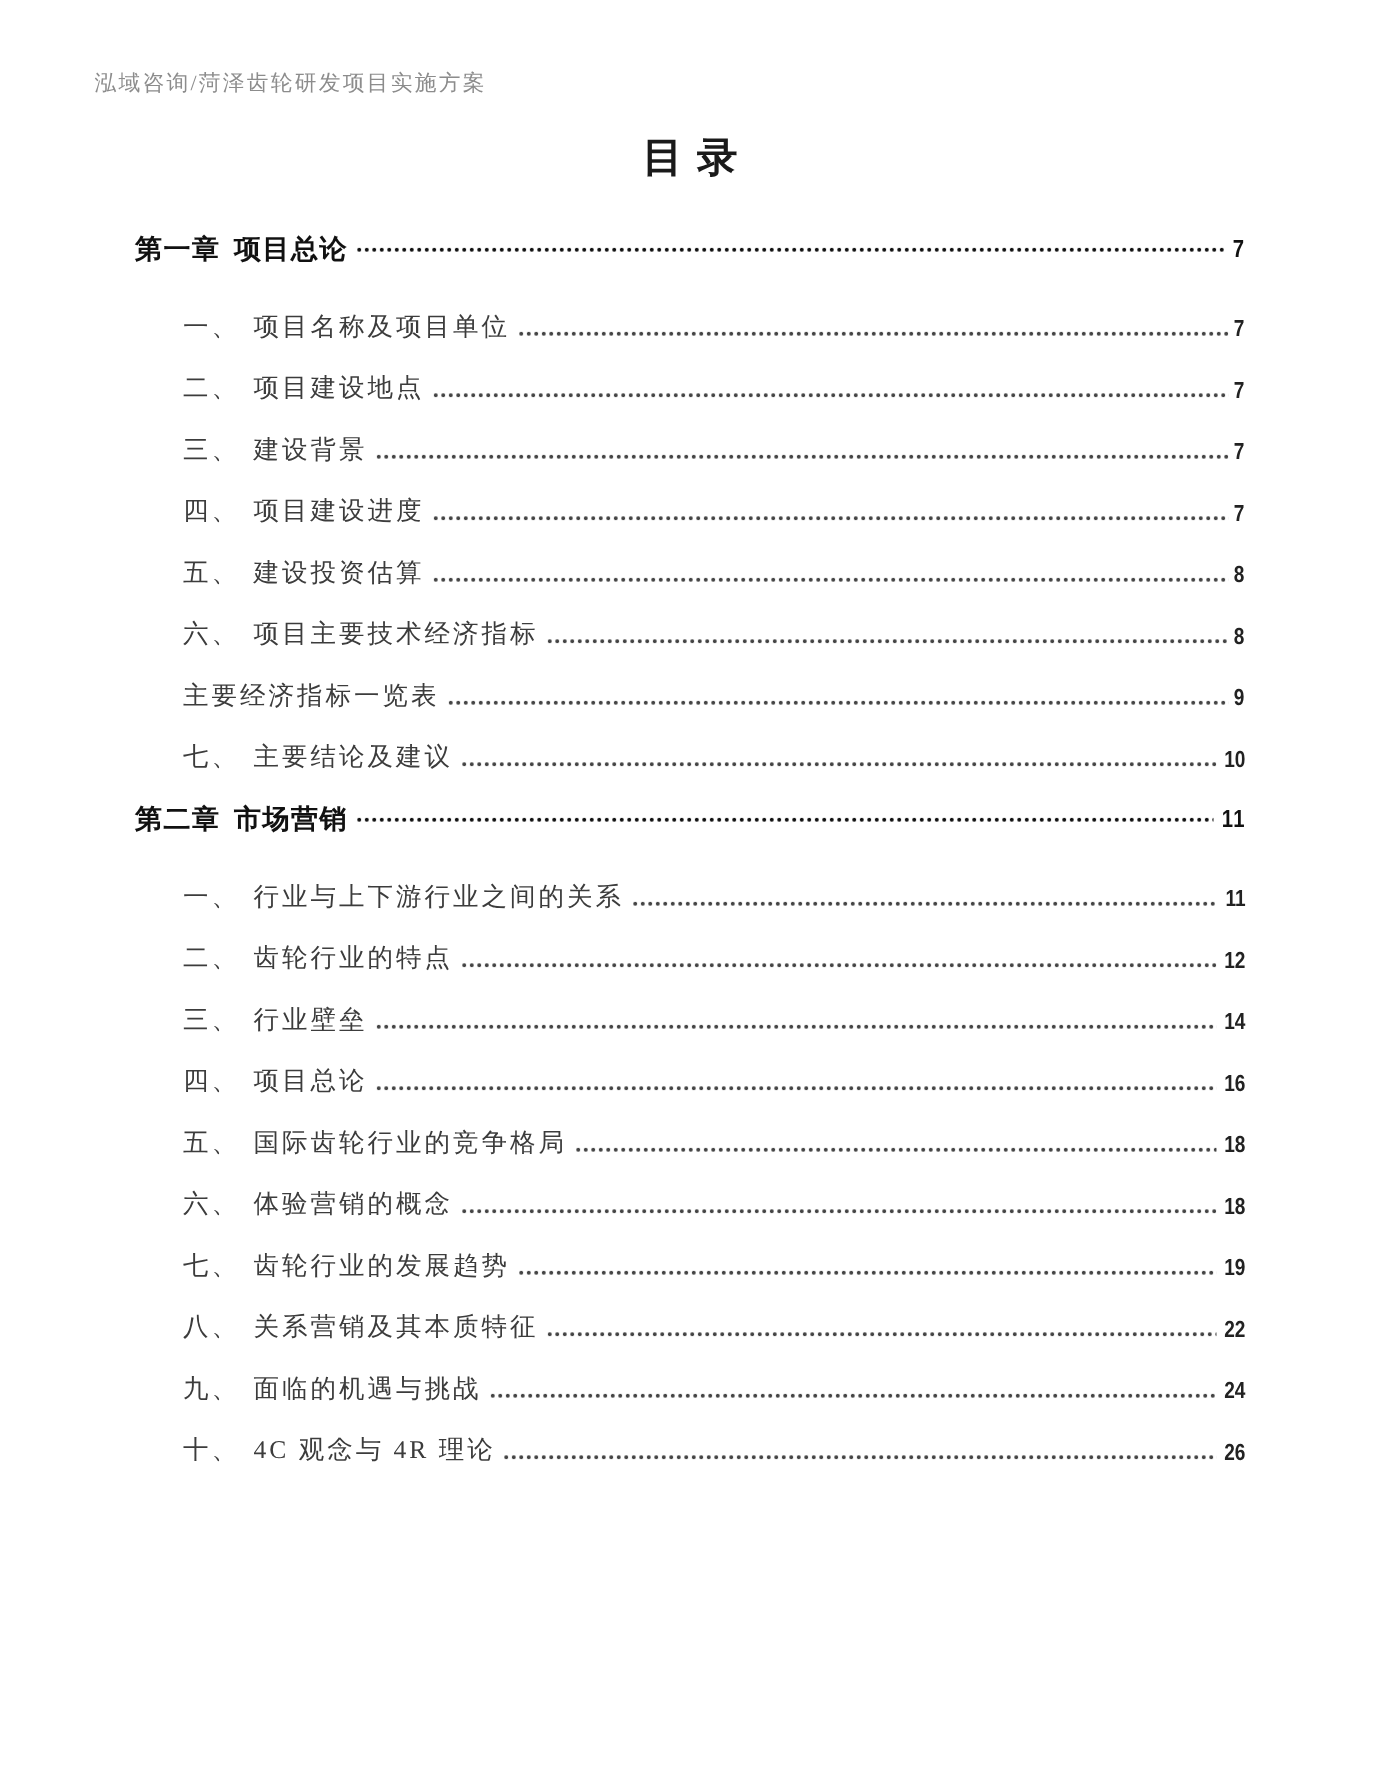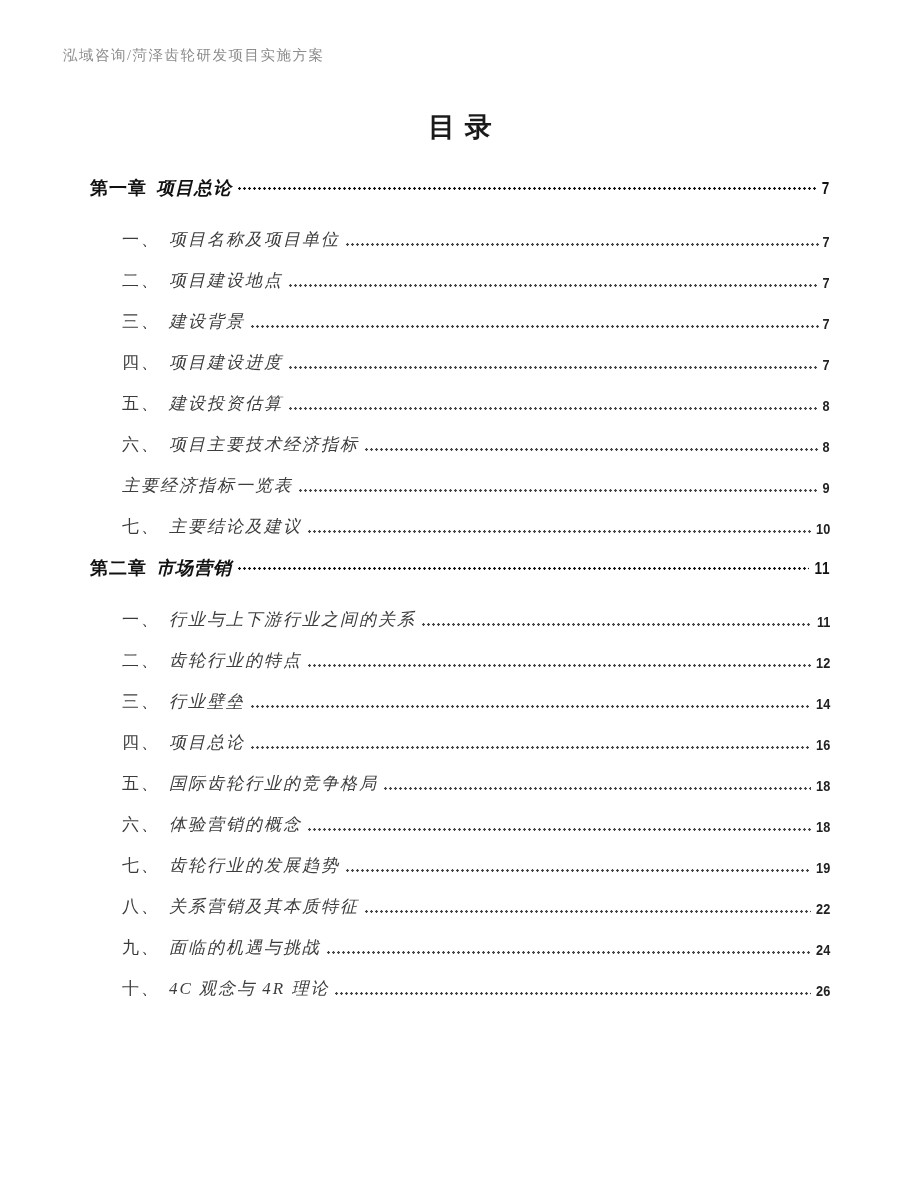--- a/index.html
+++ b/index.html
@@ -18,37 +18,37 @@
     position: relative;
   }
   .doc-header {
     margin-left: -27px;
     font-size: 14.5px;
     color: #8c8c8c;
     letter-spacing: 1.5px;
     font-weight: 500;
   }
   .doc-title {
-    margin: 44px 0 30px 0;
+    margin: 22px 0 30px 0;
     text-align: center;
     font-size: 27px;
     font-weight: 700;
     color: #1a1a1a;
     letter-spacing: 0.35em;
     padding-left: 0.35em;
   }
   .toc { width: 740px; }
 
   .toc-row {
     display: flex;
     white-space: nowrap;
   }
   .toc-row .num { flex: 0 0 auto; }
   .toc-row .num:not(:empty) { margin-right: 9px; }
-  .toc-row .text { flex: 0 0 auto; font-style: italic; }
+  .toc-row .text { flex: 0 0 auto; }
   .toc-row .leader {
     flex: 1 1 auto;
     min-width: 16px;
     height: 1em;
     margin: 0 2px 0 5px;
     background-image: radial-gradient(circle, currentColor 1.15px, transparent 1.45px);
     background-size: 5px 5px;
     background-repeat: repeat-x;
     background-position: left 0 bottom 2px;
   }

